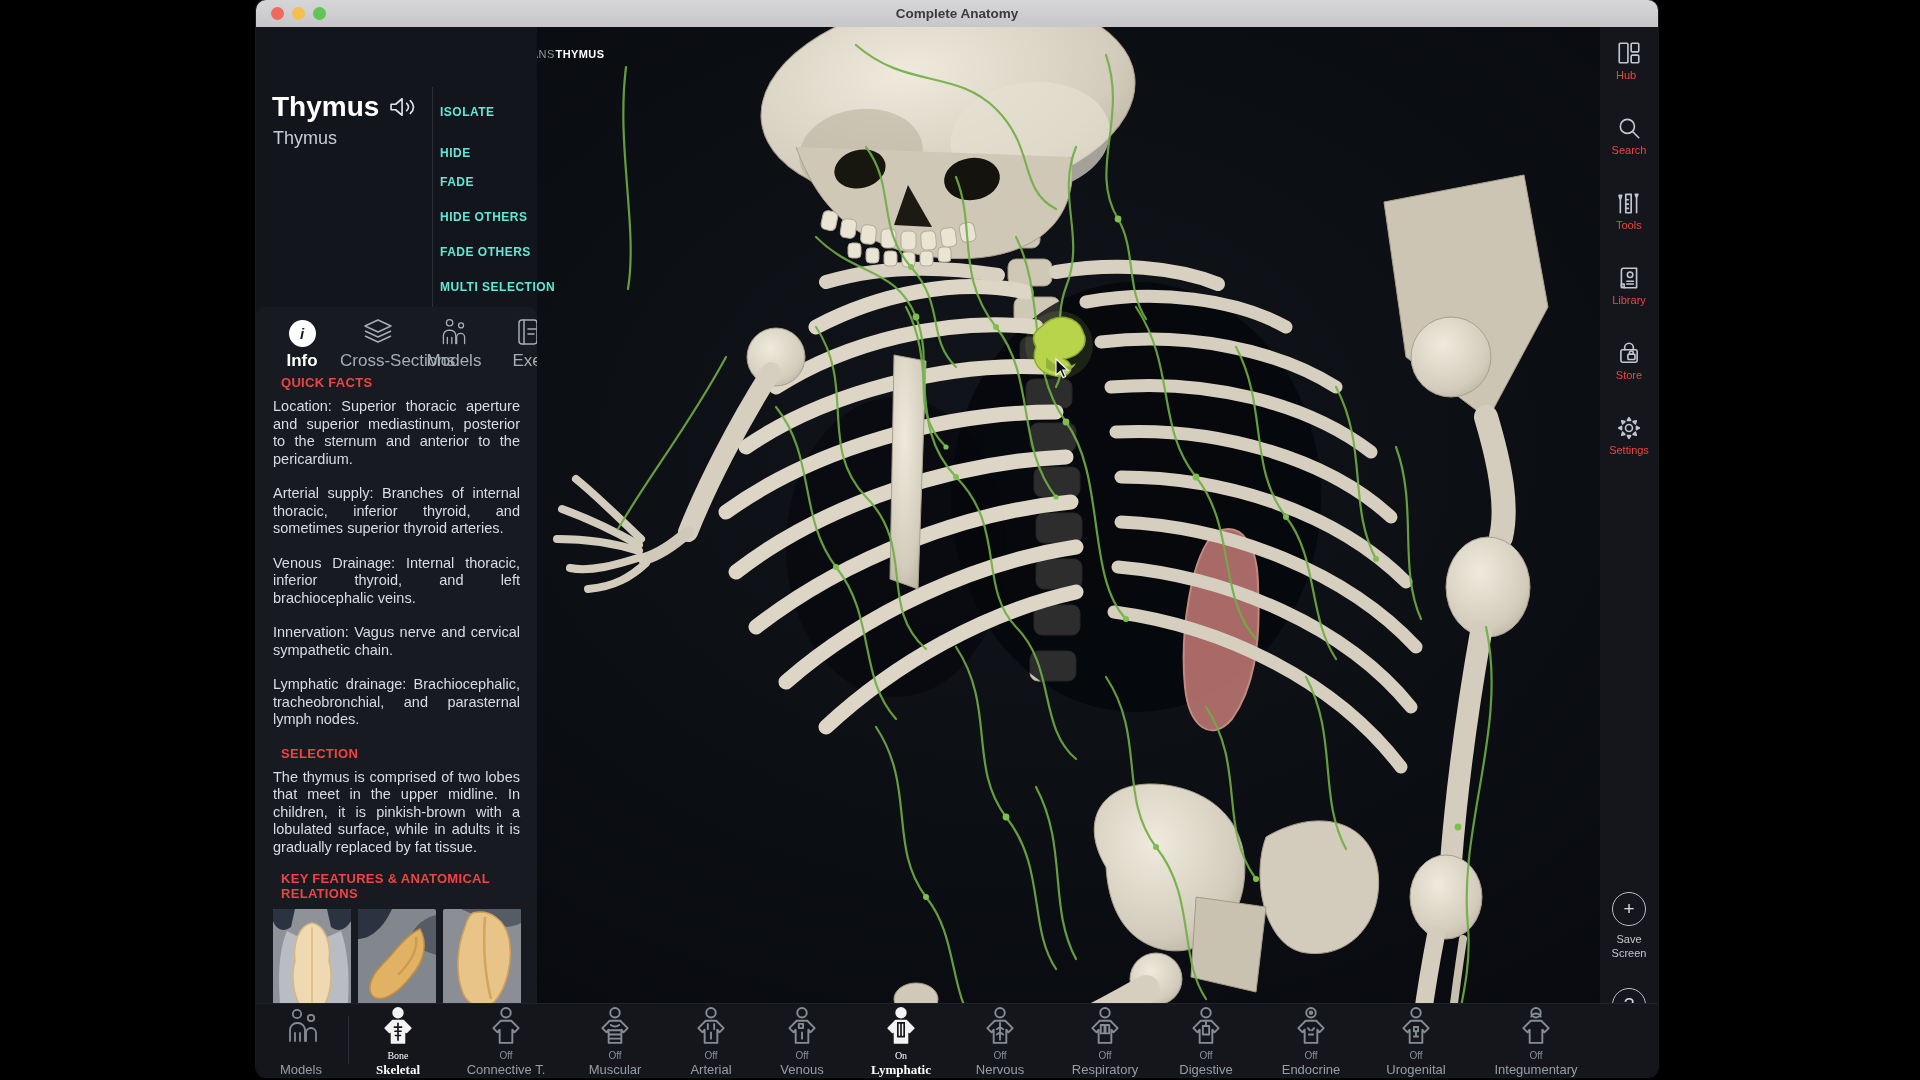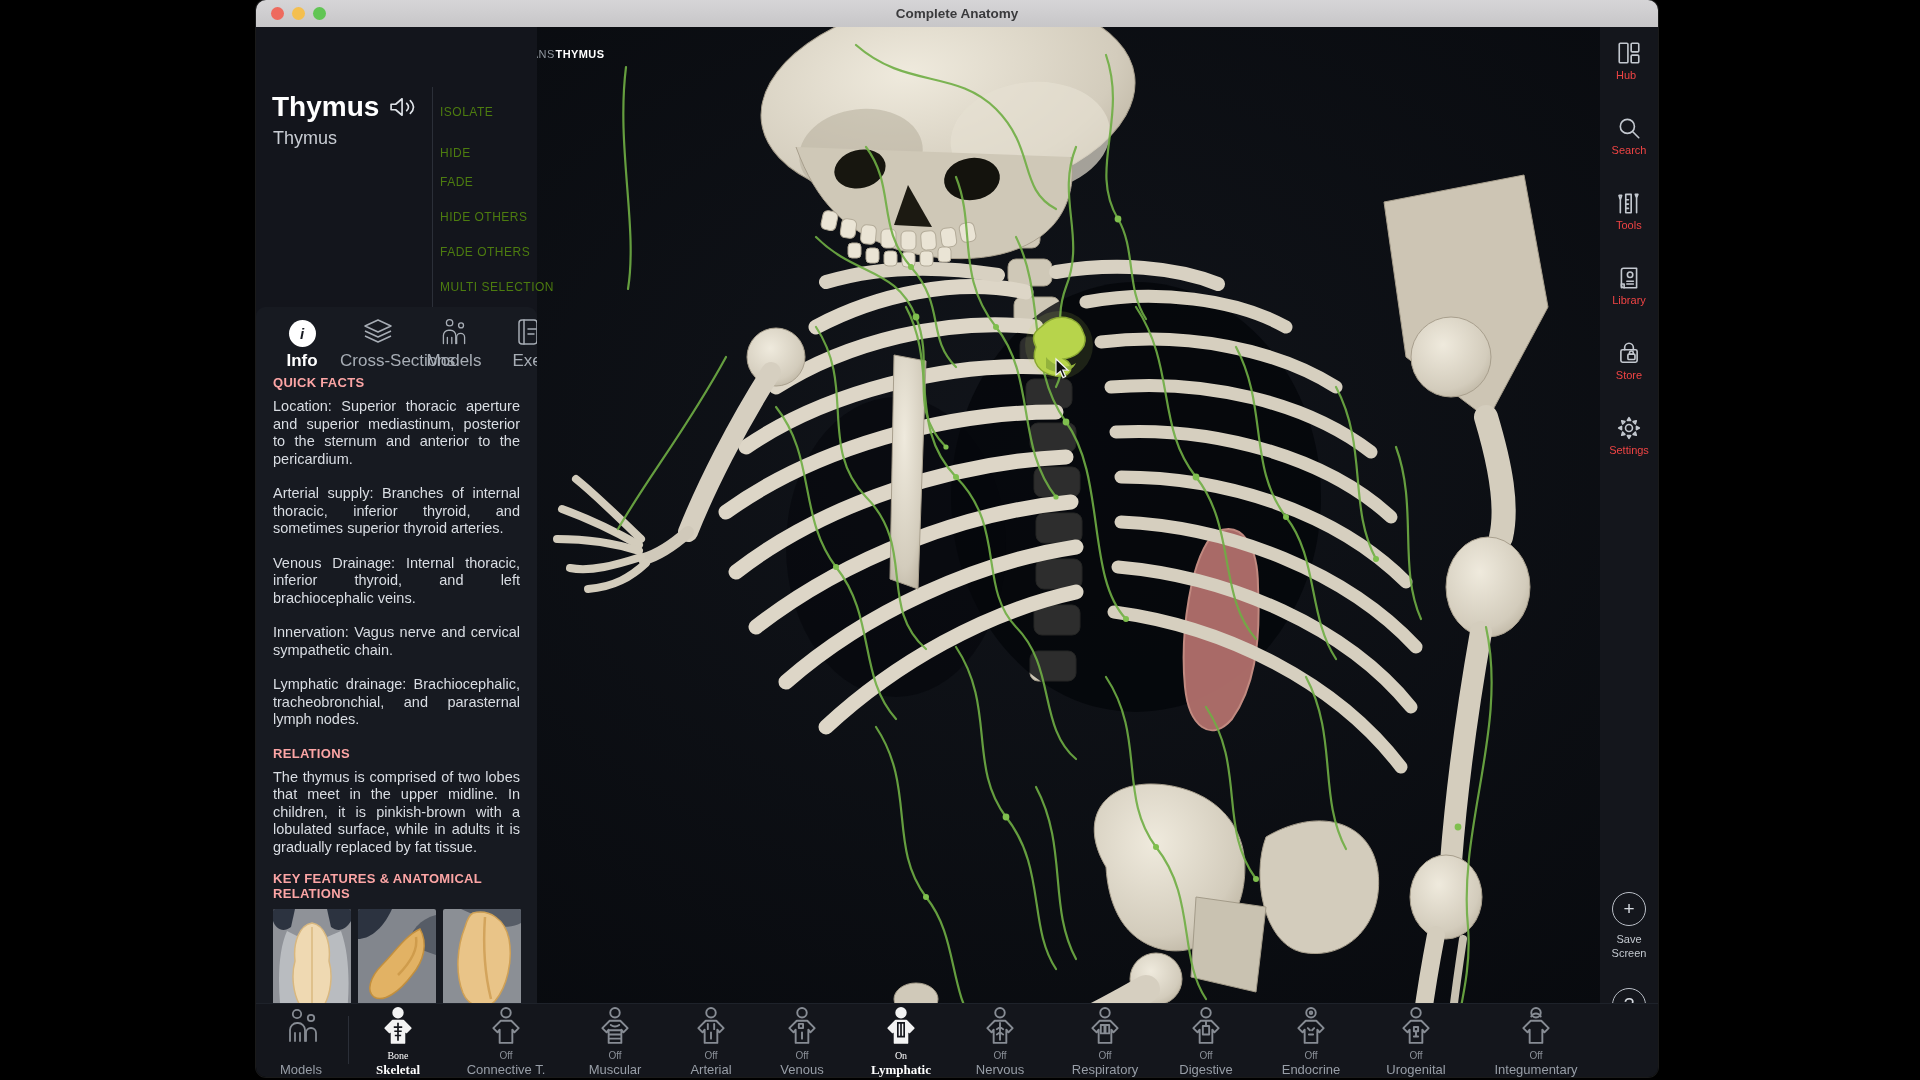--- a/index.html
+++ b/index.html
@@ -22,32 +22,32 @@
   .crumb{position:absolute;top:21px;transform:translateX(-50%);font-size:11px;letter-spacing:.4px;
     color:#8f959d;white-space:nowrap;}
   .crumb.active{color:#fff;font-weight:700;}
 
   
   .left-panel{position:absolute;left:0;top:0;width:281px;height:977px;background:#13151c;}
   .sel-title{position:absolute;left:16px;top:64px;font-size:28px;font-weight:700;color:#fff;
     display:flex;align-items:center;gap:10px;}
   .sel-sub{position:absolute;left:17px;top:101px;font-size:18px;color:#c9cdd4;}
   .menu-divider{position:absolute;left:176px;top:60px;width:1px;height:222px;background:#2b2f38;}
-  .ctx-item{position:absolute;left:184px;font-size:12px;letter-spacing:.5px;color:#4d7c0f;white-space:nowrap;}
+  .ctx-item{position:absolute;left:184px;font-size:12px;letter-spacing:.5px;color:#5eead4;white-space:nowrap;font-weight:bold;}
 
   .info-panel{position:absolute;left:0;top:280px;right:0;bottom:0;background:#171a21;
     border-radius:9px 9px 0 0;overflow:hidden;}
   .tab{position:absolute;top:8px;width:76px;text-align:center;}
   .tab .ic{height:32px;display:flex;align-items:flex-end;justify-content:center;}
   .tab .lbl{font-size:17px;color:#a7adb5;margin-top:4px;white-space:nowrap;}
   .tab.active .lbl{color:#fff;font-weight:700;}
   .info-circle{width:27px;height:27px;border-radius:50%;background:#fff;color:#171a21;
     font-weight:700;font-size:15px;line-height:27px;font-style:italic;}
   .info-content{position:absolute;top:68px;left:17px;width:247px;color:#d9dde3;}
-  .sec{font-size:13px;font-weight:700;color:#fca5a5;letter-spacing:.3px;margin:0 0 8px 0;}
+  .sec{font-size:13px;font-weight:700;color:#ef4444;letter-spacing:.3px;margin:0 0 8px 8px;}
   .info-content p{font-size:14.5px;line-height:17.5px;text-align:justify;margin:0 0 17px 0;}
   .info-content p.struct{margin-bottom:15px;}
   .views{display:flex;gap:7px;margin-top:2px;}
   .view{width:78px;text-align:center;}
   .view svg{border-radius:2px;display:block;}
 
   
   .toolbar{position:absolute;left:0;bottom:0;height:73px;width:100%;background:#14161c;
     border-top:1px solid #1e222a;}
   .titem{position:absolute;top:3px;transform:translateX(-50%);width:116px;text-align:center;color:#878c94;}
@@ -355,21 +355,21 @@
           <div class="lbl">Exer</div>
         </div>
 
         <div class="info-content">
           <div class="sec">QUICK FACTS</div>
           <p>Location: Superior thoracic aperture and superior mediastinum, posterior to the sternum and anterior to the pericardium.</p>
           <p>Arterial supply: Branches of internal thoracic, inferior thyroid, and sometimes superior thyroid arteries.</p>
           <p>Venous Drainage: Internal thoracic, inferior thyroid, and left brachiocephalic veins.</p>
           <p>Innervation: Vagus nerve and cervical sympathetic chain.</p>
           <p>Lymphatic drainage: Brachiocephalic, tracheobronchial, and parasternal lymph nodes.</p>
-          <div class="sec">RELATIONS</div>
+          <div class="sec">SELECTION</div>
           <p class="struct">The thymus is comprised of two lobes that meet in the upper midline. In children, it is pinkish-brown with a lobulated surface, while in adults it is gradually replaced by fat tissue.</p>
           <div class="sec">KEY FEATURES &amp; ANATOMICAL RELATIONS</div>
 
           <div class="views">
             <div class="view">
               <svg width="78" height="110" viewBox="0 0 78 110">
                 <rect width="78" height="110" fill="#8f9298"></rect>
                 <path d="M0,0 h22 l-4,18 C10,24 3,20 0,12 Z" fill="#2c3340"></path>
                 <path d="M78,0 h-24 l4,18 c8,6 15,2 20,-6 Z" fill="#2c3340"></path>
                 <path d="M8,104 C4,70 6,40 14,22 l12,6 c8,-8 22,-8 28,0 l14,-6 c8,22 9,52 6,82 Z" fill="#b9bcc0"></path>

